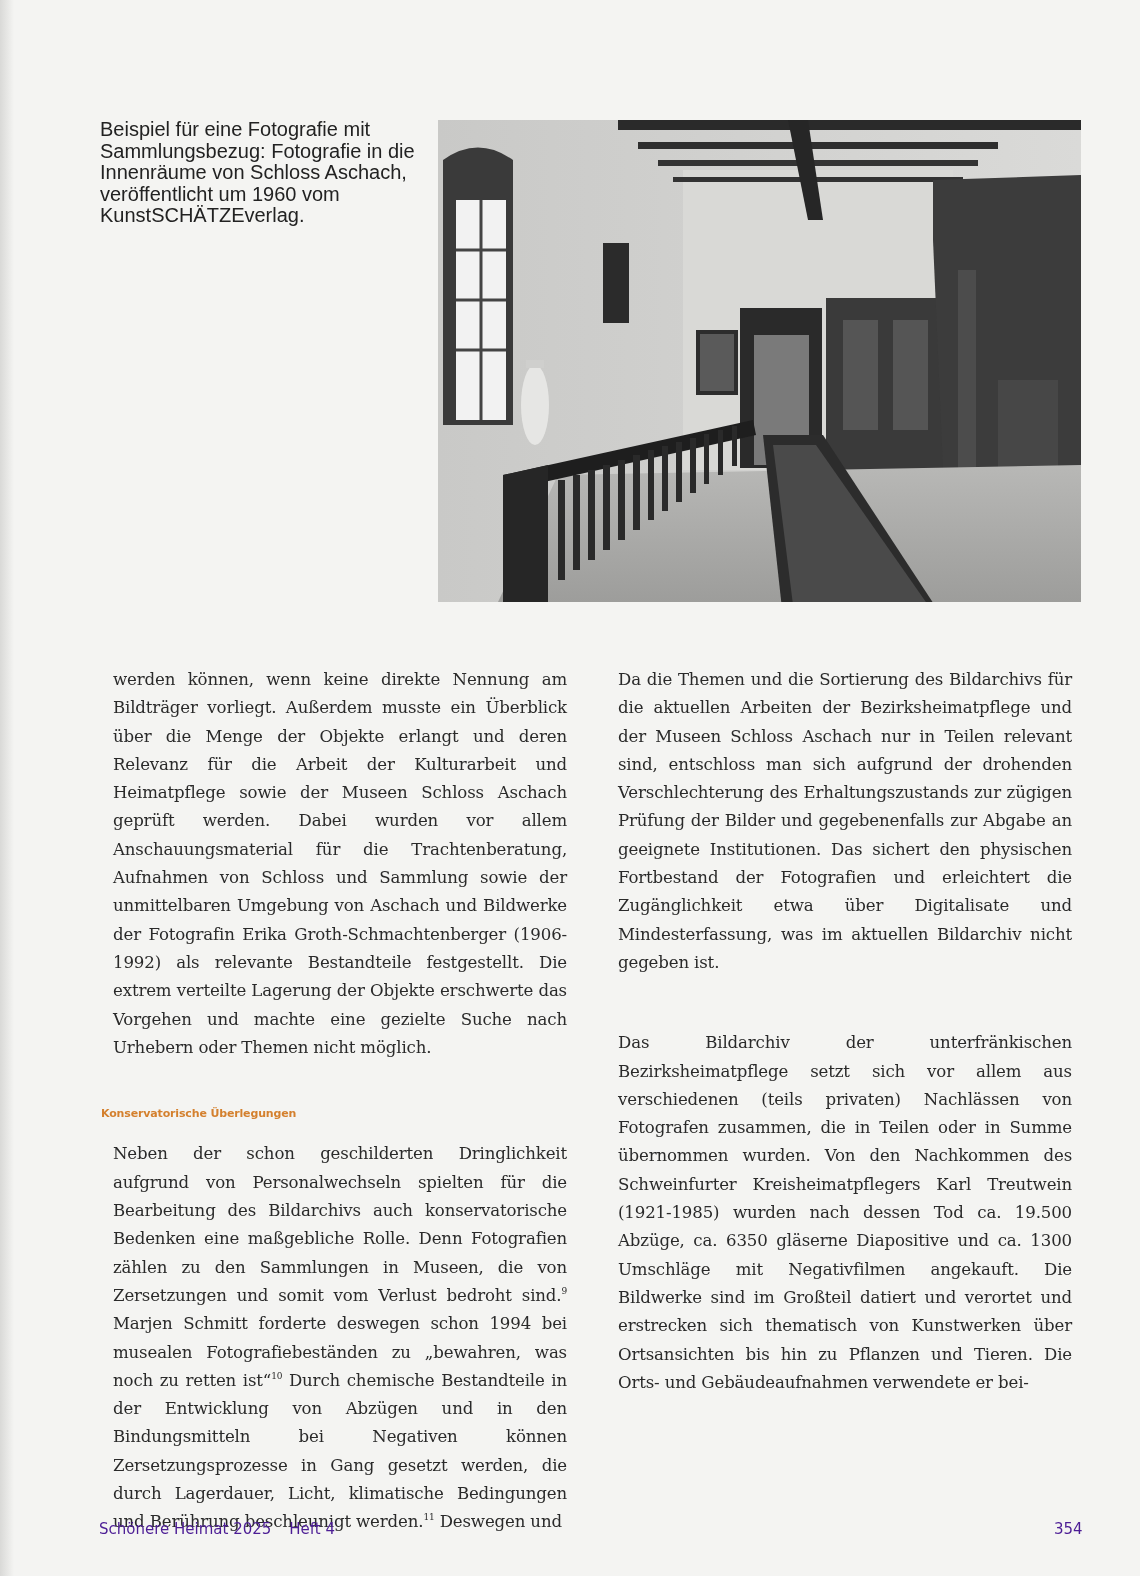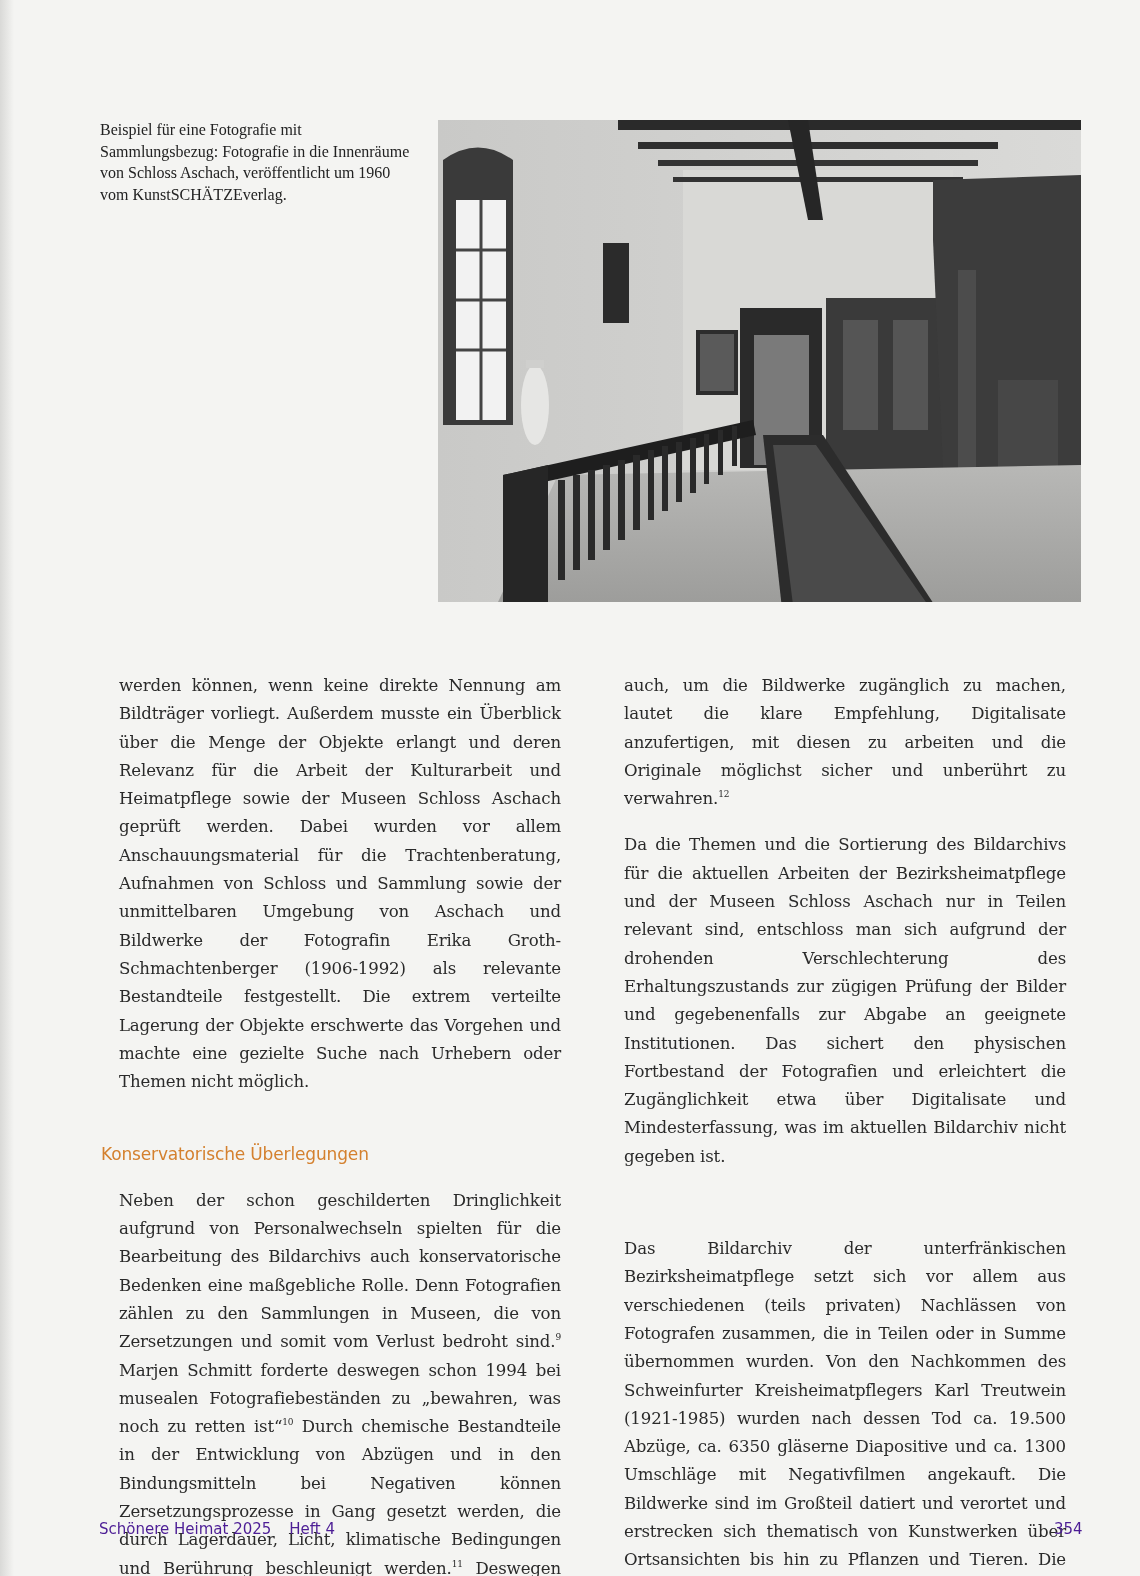--- a/index.html
+++ b/index.html
@@ -8,39 +8,39 @@
     background: #f4f4f2;
     font-family: "DejaVu Serif", serif;
     color: #2a2a2a;
   }
   .page-edge {
     position: absolute; left: 0; top: 0; width: 14px; height: 1576px;
     background: linear-gradient(to right, #d9d9d7, #f4f4f2);
   }
   .caption {
     position: absolute; left: 100px; top: 119px; width: 320px;
-    font-family: Liberation Serif, serif; font-size: 16px; line-height: 21.6px;
+    font-family: Liberation Sans, sans-serif; font-size: 20px; line-height: 21.6px;
     color: #222;
   }
   .photo {
     position: absolute; left: 438px; top: 120px; width: 643px; height: 482px;
     background: #8a8a8a; overflow: hidden;
   }
   .photo svg { display: block; width: 100%; height: 100%; }
   .col {
     position: absolute; top: 654px; width: 478px;
     font-size: 16.6px; line-height: 28.3px; text-align: justify;
     letter-spacing: -0.15px;
   }
   .col-left { left: 101px; }
   .col-right { left: 606px; }
-  .col p { margin: 18px; }
+  .col p { margin: 12px; }
   .col h3 {
-    margin: 0; font-family: "DejaVu Sans", sans-serif; font-weight: normal;
-    color: #d4802e; font-size: 17px; line-height: 28.3px;
+    margin: 0; font-family: "DejaVu Sans", sans-serif; font-weight: bold;
+    color: #d4802e; font-size: 11px; line-height: 28.3px;
   }
   .col .gap { height: 28px; }
   .col .gap-small { height: 26px; }
   sup { font-size: 9px; line-height: 0; vertical-align: 7px; }
   .footer {
     position: absolute; top: 1520px; font-family: "DejaVu Sans", sans-serif;
     font-size: 15px; color: #4c1d95;
   }
   .footer-left { left: 99px; }
   .footer-left span + span { margin-left: 18px; }
@@ -127,21 +127,20 @@
 </div>
 
 <div class="col col-left">
   <p>werden können, wenn keine direkte Nennung am Bildträger vorliegt. Außerdem musste ein Überblick über die Menge der Objekte erlangt und deren Relevanz für die Arbeit der Kulturarbeit und Heimatpflege sowie der Museen Schloss Aschach geprüft werden. Dabei wurden vor allem Anschauungsmaterial für die Trachtenberatung, Aufnahmen von Schloss und Sammlung sowie der unmittelbaren Umgebung von Aschach und Bildwerke der Fotografin Erika Groth-Schmachtenberger (1906-1992) als relevante Bestandteile festgestellt. Die extrem verteilte Lagerung der Objekte erschwerte das Vorgehen und machte eine gezielte Suche nach Urhebern oder Themen nicht möglich.</p>
   <div class="gap-small"></div>
   <h3>Konservatorische Überlegungen</h3>
   <p><span>Neben der schon geschilderten Dringlichkeit aufgrund von Personalwechseln spielten für die Bearbeitung des Bildarchivs auch konservatorische Bedenken eine maßgebliche Rolle. Denn Fotografien zählen zu den Sammlungen in Museen, die von Zersetzungen und somit vom Verlust bedroht sind.</span><sup>9</sup><span> Marjen Schmitt forderte deswegen schon 1994 bei musealen Fotografiebeständen zu „bewahren, was noch zu retten ist“</span><sup>10</sup><span> Durch chemische Bestandteile in der Entwicklung von Abzügen und in den Bindungsmitteln bei Negativen können Zersetzungsprozesse in Gang gesetzt werden, die durch Lagerdauer, Licht, klimatische Bedingungen und Berührung beschleunigt werden.</span><sup>11</sup><span> Deswegen und</span></p>
 </div>
 
 <div class="col col-right">
-  <p><span>auch, um die Bildwerke zugänglich zu machen, lautet die klare Empfehlung, Digitalisate anzufertigen, mit diesen zu arbeiten und die Originale möglichst sicher und unberührt zu verwahren.</span><sup>12</sup></p>
   <p>Da die Themen und die Sortierung des Bildarchivs für die aktuellen Arbeiten der Bezirksheimatpflege und der Museen Schloss Aschach nur in Teilen relevant sind, entschloss man sich aufgrund der drohenden Verschlechterung des Erhaltungszustands zur zügigen Prüfung der Bilder und gegebenenfalls zur Abgabe an geeignete Institutionen. Das sichert den physischen Fortbestand der Fotografien und erleichtert die Zugänglichkeit etwa über Digitalisate und Mindesterfassung, was im aktuellen Bildarchiv nicht gegeben ist.</p>
   <div class="gap"></div>
   <p>Das Bildarchiv der unterfränkischen Bezirksheimatpflege setzt sich vor allem aus verschiedenen (teils privaten) Nachlässen von Fotografen zusammen, die in Teilen oder in Summe übernommen wurden. Von den Nachkommen des Schweinfurter Kreisheimatpflegers Karl Treutwein (1921-1985) wurden nach dessen Tod ca. 19.500 Abzüge, ca. 6350 gläserne Diapositive und ca. 1300 Umschläge mit Negativfilmen angekauft. Die Bildwerke sind im Großteil datiert und verortet und erstrecken sich thematisch von Kunstwerken über Ortsansichten bis hin zu Pflanzen und Tieren. Die Orts- und Gebäudeaufnahmen verwendete er bei-</p>
 </div>
 
 <div class="footer footer-left">
   <span>Schönere Heimat 2025</span><span>Heft 4</span>
 </div>
 <div class="footer footer-right">354</div>
 

